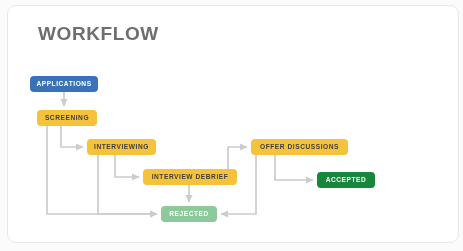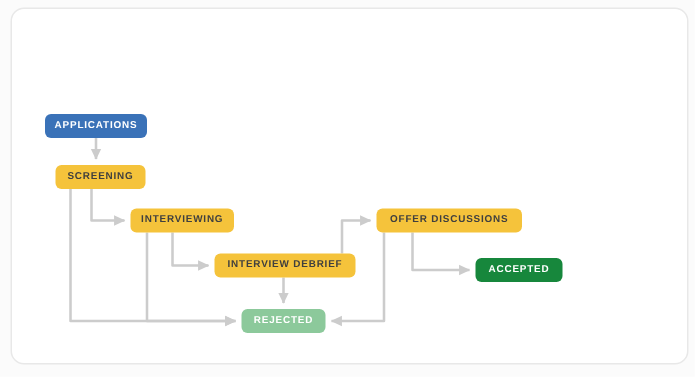--- a/index.html
+++ b/index.html
@@ -77,20 +77,21 @@
   .n-accepted     { background: #17873c; color: #ffffff; }
   .n-rejected     { background: #8cc99b; color: #ffffff; }
 </style>
 </head>
 <body>
 
 <div id="page">
 
   <div id="card">
 
+    <div id="title">WORKFLOW</div>
 
     <div id="canvas">
 
       <svg class="wires" viewBox="0 0 452 238">
         <defs>
           <marker id="ah" markerWidth="5" markerHeight="5" refX="4.1" refY="2.5" orient="auto" markerUnits="strokeWidth">
             <path d="M0,0.4 L4.4,2.5 L0,4.6 z" fill="#cccccc"></path>
           </marker>
         </defs>
 

